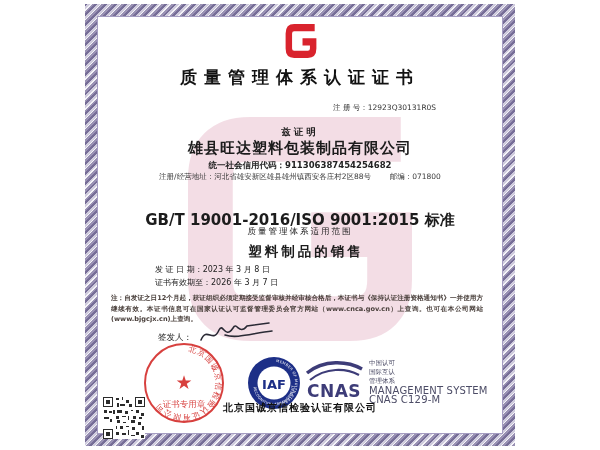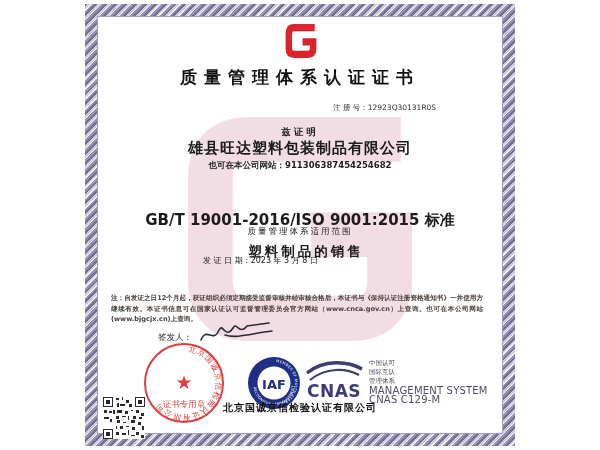--- a/index.html
+++ b/index.html
@@ -57,29 +57,35 @@
 
     <svg class="abs z" style="left:197px;top:16px;" width="38" height="42" viewBox="0 0 100 100" preserveAspectRatio="none">
       <path d="M86 18 H32 Q18 18 18 32 V68 Q18 82 32 82 H68 Q82 82 82 68 V52 H54" fill="none" stroke="#d9232d" stroke-width="17"></path>
     </svg>
 
     <div class="row title z" style="top:62px;">质量管理体系认证证书</div>
     <div class="abs regno z" style="left:248px;top:99px;">注 册 号：12923Q30131R0S</div>
 
     <div class="row certify z" style="top:122px;">兹证明</div>
     <div class="row company z" style="top:135px;">雄县旺达塑料包装制品有限公司</div>
-    <div class="row credit z" style="top:156px;">也可在本公司网站：911306387454254682</div>
+    <div class="row credit z" style="top:156px;">统一社会信用代码：911306387454254682</div>
+    <div class="row addr z" style="top:168px;">
+      <span>注册/经营地址：河北省雄安新区雄县雄州镇西安各庄村2区88号</span>
+      <span style="display:inline-block;width:14px;"></span>
+      <span>邮编：071800</span>
+    </div>
 
     <div class="row standard z" style="top:207px;">
       <span>GB/T 19001-2016/ISO 9001:2015</span><span> 标准</span>
     </div>
     <div class="row scopelabel z" style="top:222px;">质量管理体系适用范围</div>
     <div class="row scope z" style="top:239px;padding-left:12px;">塑料制品的销售</div>
 
-    <div class="abs dates z" style="left:70px;top:251px;margin-left:48px;">发 证 日 期：2023 年 3 月 8 日</div>
+    <div class="abs dates z" style="left:70px;top:260px;">发 证 日 期：2023 年 3 月 8 日</div>
+    <div class="abs dates z" style="left:70px;top:273px;">证书有效期至：2026 年 3 月 7 日</div>
 
     <div class="note z">注：自发证之日12个月起，获证组织必须定期接受监督审核并经审核合格后，本证书与《保持认证注册资格通知书》一并使用方继续有效。本证书信息可在国家认证认可监督管理委员会官方网站（www.cnca.gov.cn）上查询。也可在本公司网站(www.bjgcjx.cn)上查询。</div>
 
     <div class="abs signer z" style="left:73px;top:328px;">签发人：</div>
     <svg class="abs z" style="left:112px;top:314px;" width="80" height="30" viewBox="0 0 80 30">
       <path d="M4 22 C10 8 16 26 22 12 C26 4 28 22 36 10 C40 3 42 18 50 8 L72 5 M28 17 C40 21 56 15 75 13" fill="none" stroke="#2a2a35" stroke-width="1.6" stroke-linecap="round"></path>
     </svg>
 
     <svg class="abs z" style="left:57px;top:337px;opacity:.92;" width="84" height="84" viewBox="0 0 84 84">
       <defs>

